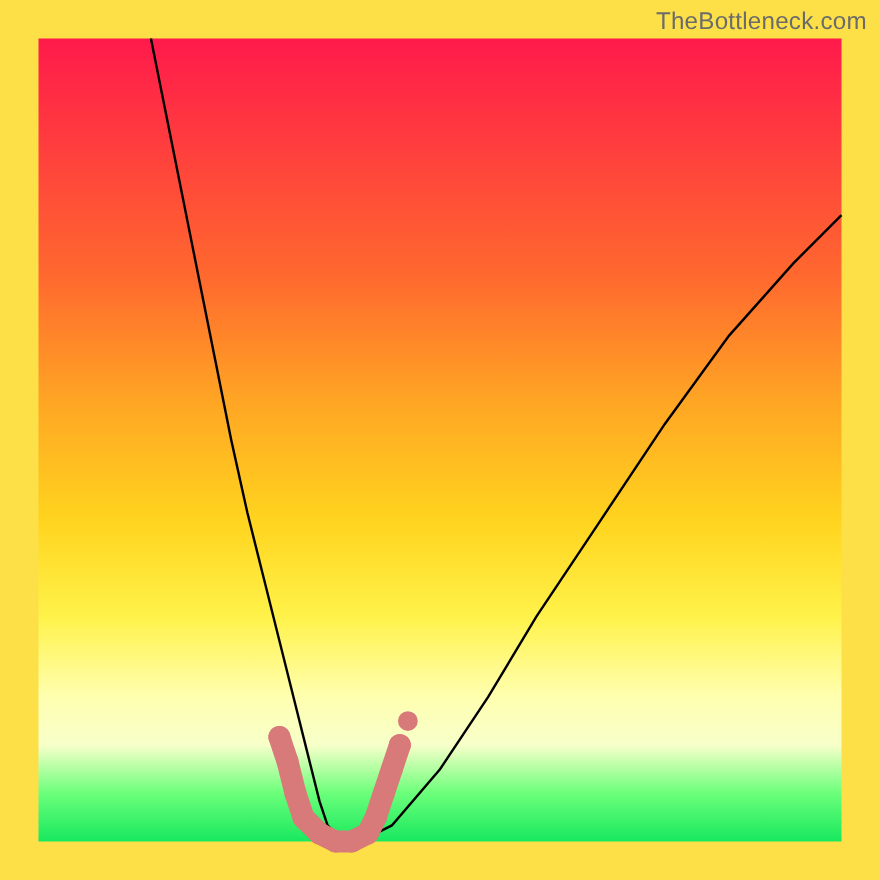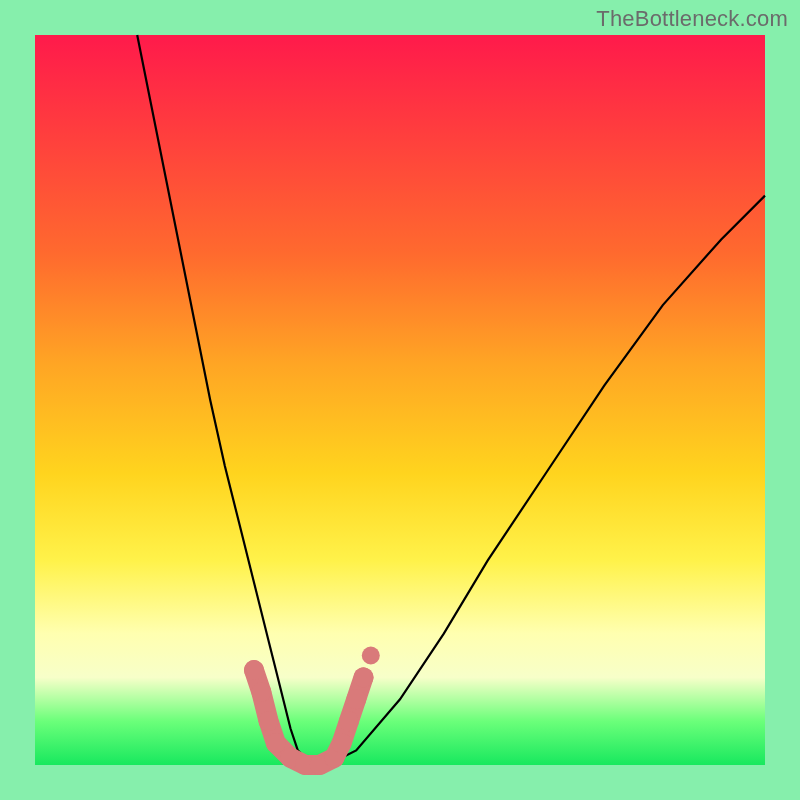--- a/index.html
+++ b/index.html
@@ -8,21 +8,21 @@
     width: 800px;
     height: 800px;
     background: #000;
     overflow: hidden;
     font-family: Arial, Helvetica, sans-serif;
   }
   .frame {
     position: absolute;
     left: 0; top: 0;
     width: 800px; height: 800px;
-    background: #86efac;
+    background: #fde047;
   }
   .plot-area {
     position: absolute;
     left: 35px;
     top: 35px;
     width: 730px;
     height: 730px;
     
     background: linear-gradient(
       to bottom,

